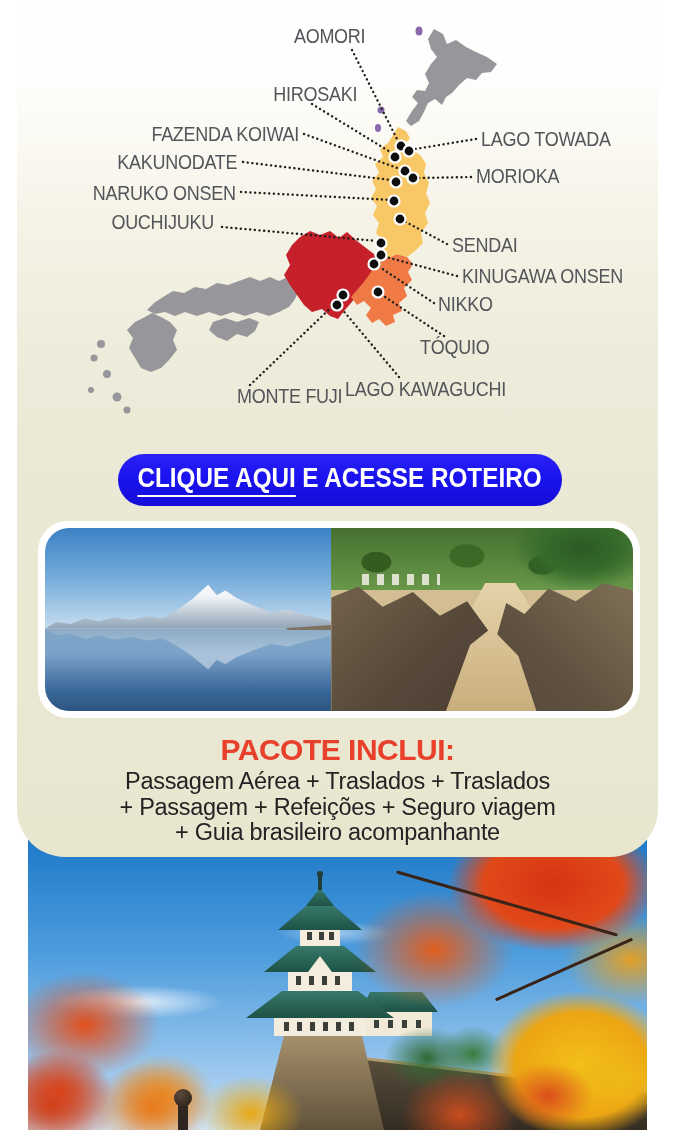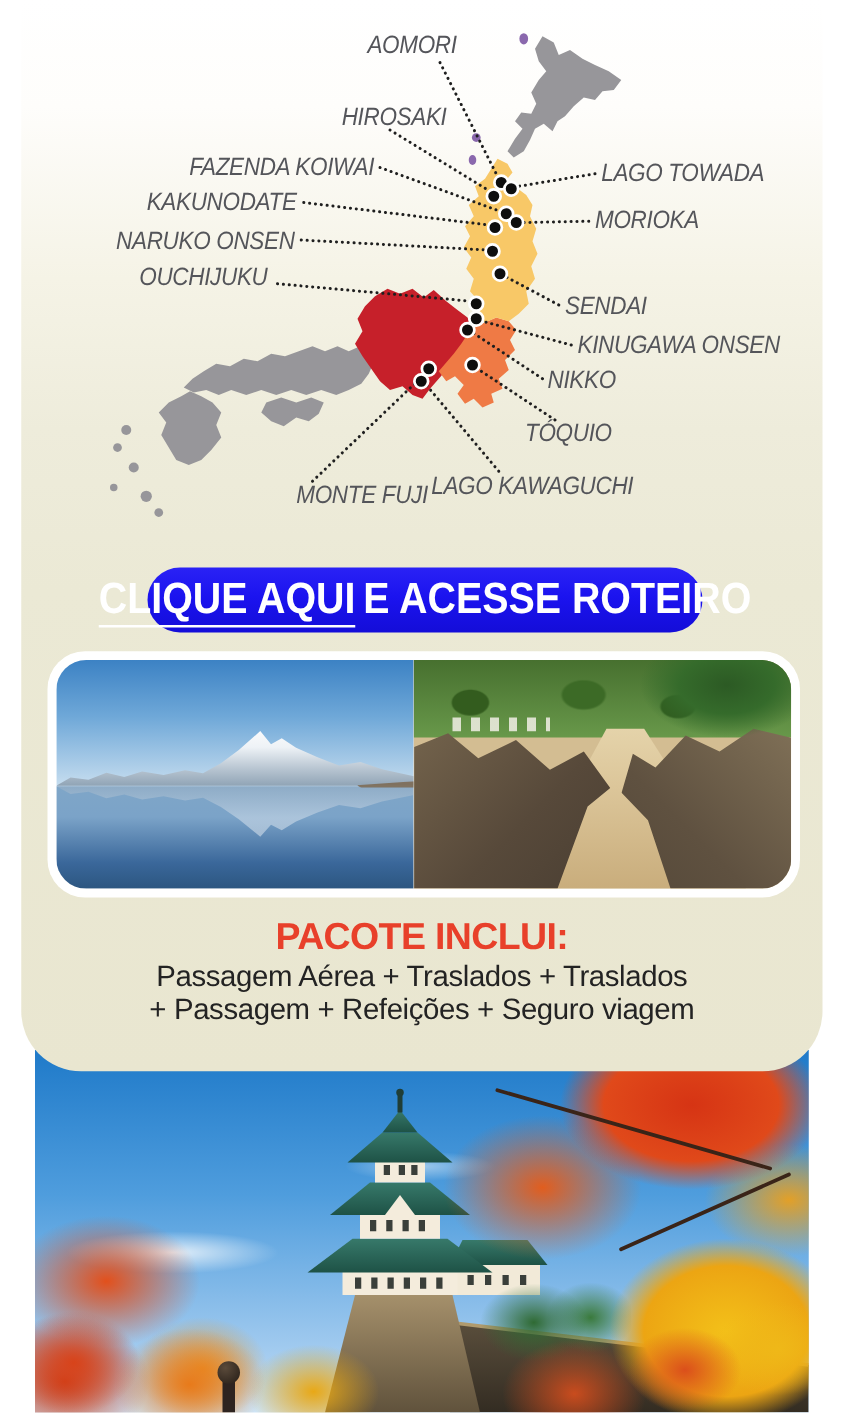--- a/index.html
+++ b/index.html
@@ -7,32 +7,32 @@
         font-family:"Liberation Sans",sans-serif;}
 
   
   .panel{position:absolute;left:17px;top:0;width:641px;height:857px;z-index:2;
          border-radius:0 0 48px 48px;
          background:linear-gradient(180deg,#ffffff 0%,#fefdfb 10%,#f5f3e6 26%,#eeecdb 40%,#ebe9d5 55%,#e9e6d0 100%);}
 
   .content{position:absolute;inset:0;z-index:3;}
 
   
-  .map-wrap{position:absolute;left:0;top:0;width:675px;height:440px;font-style:italic;}
+  .map-wrap{position:absolute;left:0;top:0;width:675px;height:440px;}
   .map-wrap svg{position:absolute;left:0;top:0;}
   .maplabel{position:absolute;font-size:20px;font-weight:400;color:#54555a;
             letter-spacing:-0.3px;white-space:nowrap;line-height:20px;}
   .lab-r{transform:scaleX(.9);transform-origin:100% 50%;} 
   .lab-l{transform:scaleX(.9);transform-origin:0 50%;}    
 
   
   .cta{position:absolute;left:118px;top:454px;width:444px;height:52px;border-radius:27px;
        background:linear-gradient(180deg,#2a22f5 0%,#1b13ef 45%,#140dd8 100%);
        display:flex;align-items:center;justify-content:center;cursor:pointer;
-       color:#ffffff;font-weight:700;font-size:35px;white-space:nowrap;}
+       color:#ffffff;font-weight:700;font-size:27px;white-space:nowrap;}
   .cta-inner{transform:scaleX(.9);display:flex;align-items:baseline;gap:7px;}
   .cta-hl{border-bottom:2px solid #ffffff;padding-bottom:1px;}
 
   
   .photo-card{position:absolute;left:38px;top:521px;width:602px;height:197px;background:#ffffff;
               border-radius:30px;padding:7px;box-sizing:border-box;}
   .photos{display:flex;width:100%;height:100%;border-radius:24px;overflow:hidden;}
   .photo{position:relative;height:100%;overflow:hidden;}
   .p-lake{width:48.7%;--ridge:polygon(0% 100%,4% 86%,9% 90%,14% 78%,19% 85%,24% 76%,30% 82%,36% 74%,41% 79%,46% 62%,51% 40%,57% 8%,60% 30%,63% 20%,67% 36%,73% 52%,79% 66%,85% 60%,91% 72%,100% 84%,100% 100%);}
   .p-village{width:51.3%;background:#d3bd92;}
@@ -229,20 +229,21 @@
           <div class="v-right"></div>
           <div class="v-houses"></div>
           <div class="v-tree"></div>
         </div>
       </div>
     </div>
 
     <div class="inc-title">PACOTE INCLUI:</div>
     <div class="inc-line inc-l0">Passagem Aérea + Traslados + Traslados</div>
     <div class="inc-line inc-l1">+ Passagem + Refeições + Seguro viagem</div>
+    <div class="inc-line inc-l2">+ Guia brasileiro acompanhante</div>
 
   </div>
 
   <div class="castle-photo">
     <div class="cl-cloud"></div>
     <div class="cl-cloud2"></div>
 
     <svg class="castle-svg" viewBox="0 0 619 290" preserveAspectRatio="none">
       <defs>
         <linearGradient id="stoneG" x1="0" y1="0" x2="0" y2="1">

